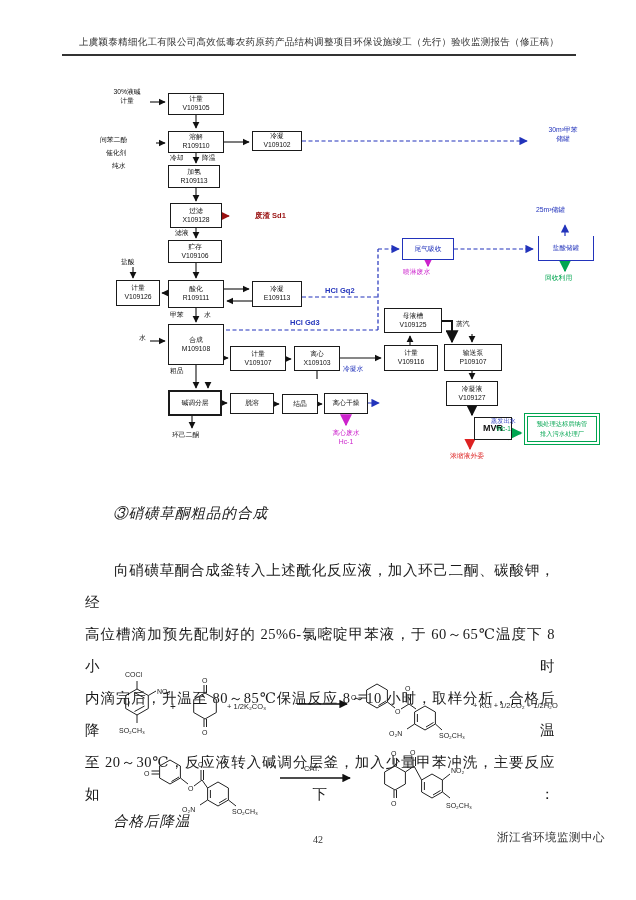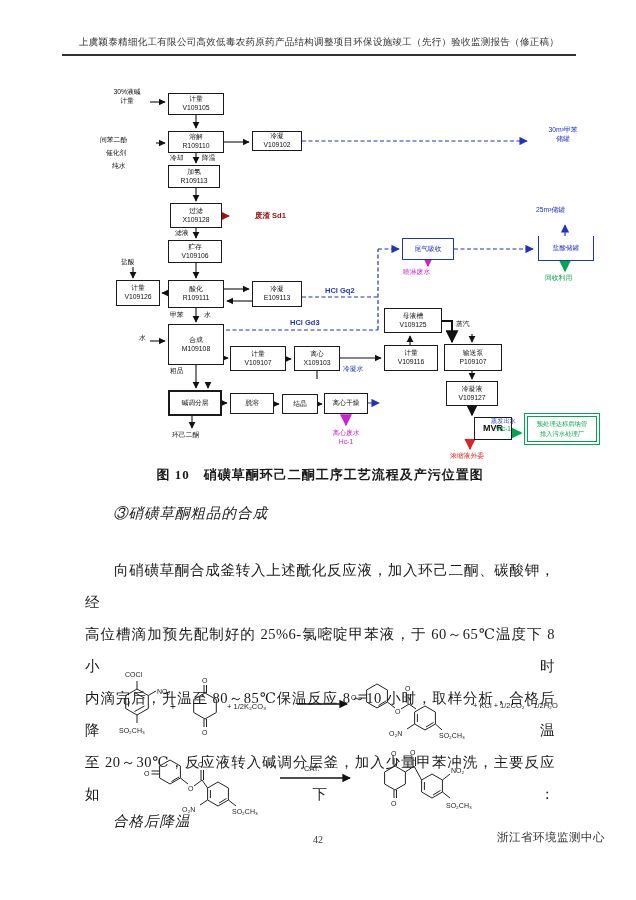--- a/index.html
+++ b/index.html
@@ -247,21 +247,20 @@
   <div class="flabel green" style="left:545px;top:274px">回收利用</div>
   <div class="flabel blue" style="left:491px;top:417px;font-size:6.2px">蒸发出水</div>
   <div class="flabel green" style="left:496px;top:425px;font-size:6.4px">Wc-1</div>
   <div class="flabel redb" style="left:450px;top:452px">浓缩液外委</div>
   <div class="flabel mag center" style="left:318px;top:429px;width:56px">
     <div>离心废水</div>
     <div>Hc-1</div>
   </div>
   <div class="flabel" style="left:172px;top:431px">环己二酮</div>
 
-  <div class="caption">图 10　硝磺草酮环己二酮工序工艺流程及产污位置图</div>
 
   <div class="h-num" style="top:504px">③硝磺草酮粗品的合成</div>
   <div class="para">
     <div class="pline first">向硝磺草酮合成釜转入上述酰化反应液，加入环己二酮、碳酸钾，经</div>
     <div class="pline">高位槽滴加预先配制好的 25%6-氯嘧啶甲苯液，于 60～65℃温度下 8 小时</div>
     <div class="pline">内滴完后，升温至 80～85℃保温反应 8～10 小时，取样分析，合格后降温</div>
     <div class="pline">至 20～30℃，反应液转入碱调分层釜，加入少量甲苯冲洗，主要反应如下：</div>
   </div>
 
   <svg class="chem" style="left:85px;top:664px" width="490" height="76" viewBox="0 0 490 76">

